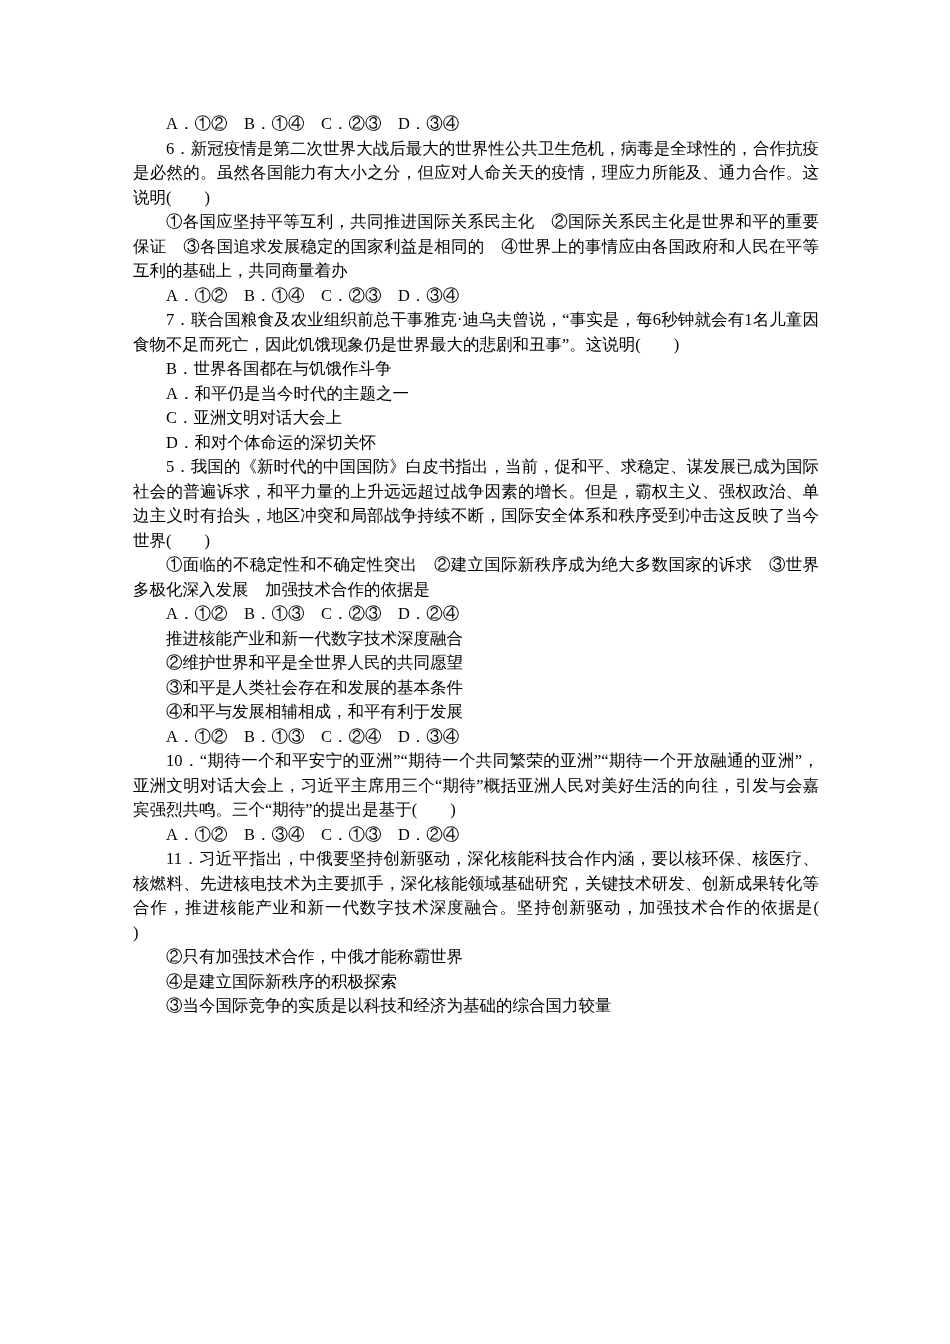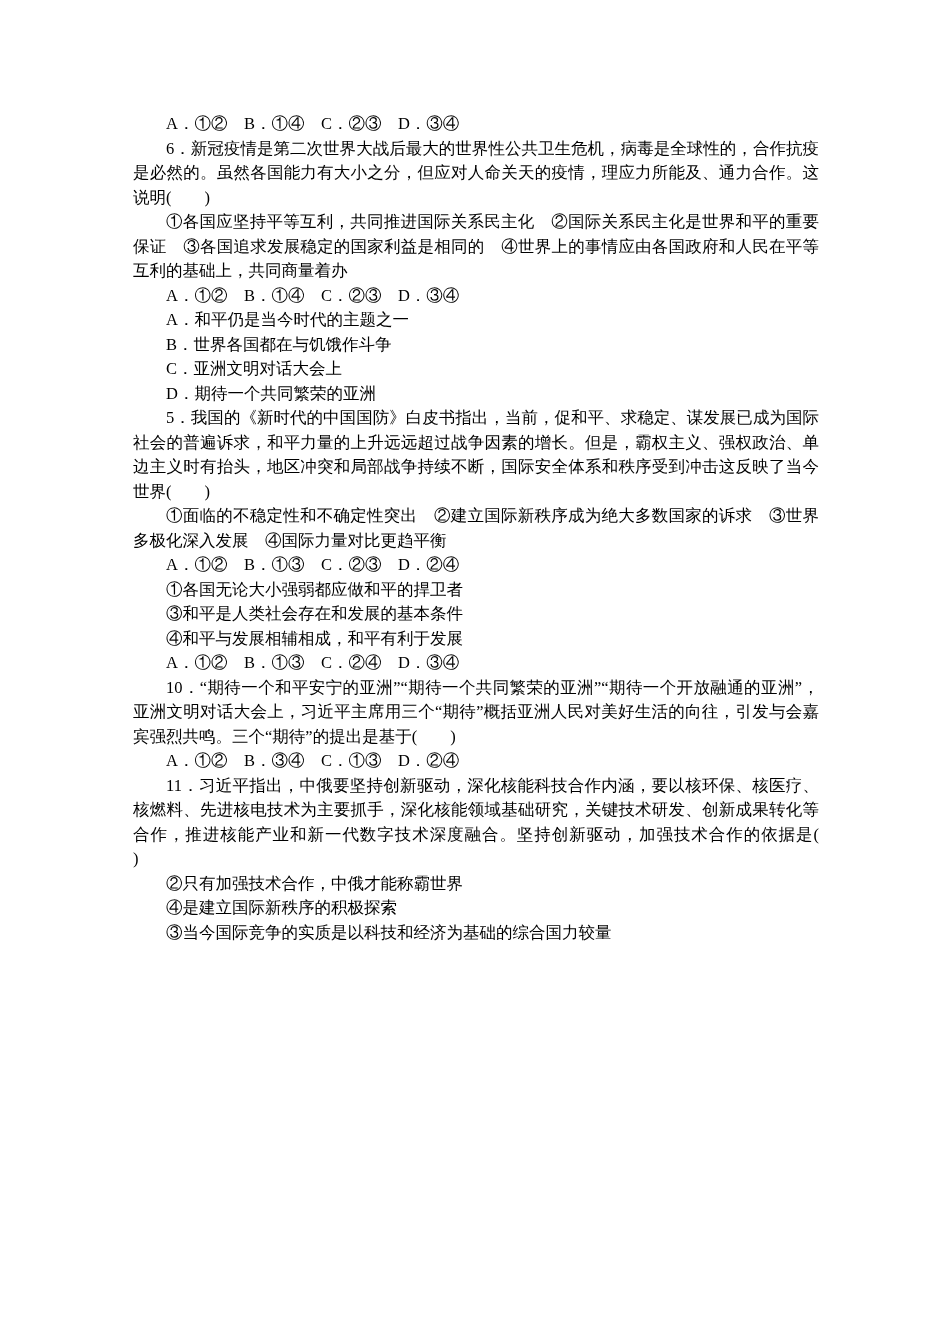--- a/index.html
+++ b/index.html
@@ -33,28 +33,30 @@
 </style>
 </head>
 <body>
 
 <div class="page">
   <div class="exam-body">
       <p class="para">A．①②　B．①④　C．②③　D．③④</p>
       <p class="para">6．新冠疫情是第二次世界大战后最大的世界性公共卫生危机，病毒是全球性的，合作抗疫是必然的。虽然各国能力有大小之分，但应对人命关天的疫情，理应力所能及、通力合作。这说明(　　)</p>
       <p class="para">①各国应坚持平等互利，共同推进国际关系民主化　②国际关系民主化是世界和平的重要保证　③各国追求发展稳定的国家利益是相同的　④世界上的事情应由各国政府和人民在平等互利的基础上，共同商量着办</p>
       <p class="para">A．①②　B．①④　C．②③　D．③④</p>
+      <p class="para">7．联合国粮食及农业组织前总干事雅克·迪乌夫曾说，“事实是，每6秒钟就会有1名儿童因食物不足而死亡，因此饥饿现象仍是世界最大的悲剧和丑事”。这说明(　　)</p>
+      <p class="para">B．世界各国都在与饥饿作斗争</p>
       <p class="para">A．和平仍是当今时代的主题之一</p>
-      <p class="para">B．世界各国都在与饥饿作斗争</p>
       <p class="para">C．亚洲文明对话大会上</p>
-      <p class="para">D．期待一个共同繁荣的亚洲</p>
+      <p class="para">D．和对个体命运的深切关怀</p>
       <p class="para">5．我国的《新时代的中国国防》白皮书指出，当前，促和平、求稳定、谋发展已成为国际社会的普遍诉求，和平力量的上升远远超过战争因素的增长。但是，霸权主义、强权政治、单边主义时有抬头，地区冲突和局部战争持续不断，国际安全体系和秩序受到冲击这反映了当今世界(　　)</p>
-      <p class="para">①面临的不稳定性和不确定性突出　②建立国际新秩序成为绝大多数国家的诉求　③世界多极化深入发展　④国际力量对比更趋平衡</p>
+      <p class="para">①面临的不稳定性和不确定性突出　②建立国际新秩序成为绝大多数国家的诉求　③世界多极化深入发展　加强技术合作的依据是</p>
       <p class="para">A．①②　B．①③　C．②③　D．②④</p>
-      <p class="para">①各国无论大小强弱都应做和平的捍卫者</p>
+      <p class="para">推进核能产业和新一代数字技术深度融合</p>
+      <p class="para">②维护世界和平是全世界人民的共同愿望</p>
       <p class="para">③和平是人类社会存在和发展的基本条件</p>
       <p class="para">④和平与发展相辅相成，和平有利于发展</p>
       <p class="para">A．①②　B．①③　C．②④　D．③④</p>
       <p class="para">10．“期待一个和平安宁的亚洲”“期待一个共同繁荣的亚洲”“期待一个开放融通的亚洲”，亚洲文明对话大会上，习近平主席用三个“期待”概括亚洲人民对美好生活的向往，引发与会嘉宾强烈共鸣。三个“期待”的提出是基于(　　)</p>
       <p class="para">A．①②　B．③④　C．①③　D．②④</p>
       <p class="para">11．习近平指出，中俄要坚持创新驱动，深化核能科技合作内涵，要以核环保、核医疗、核燃料、先进核电技术为主要抓手，深化核能领域基础研究，关键技术研发、创新成果转化等合作，推进核能产业和新一代数字技术深度融合。坚持创新驱动，加强技术合作的依据是(　　)</p>
       <p class="para">②只有加强技术合作，中俄才能称霸世界</p>
       <p class="para">④是建立国际新秩序的积极探索</p>
       <p class="para">③当今国际竞争的实质是以科技和经济为基础的综合国力较量</p>
     </div>

